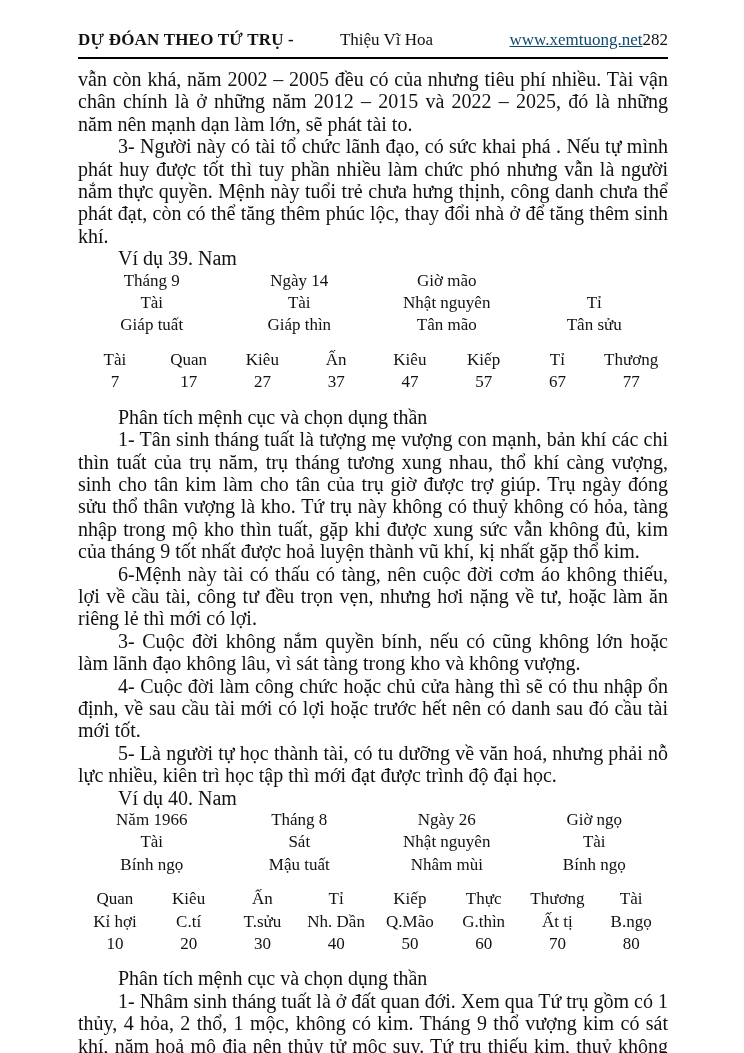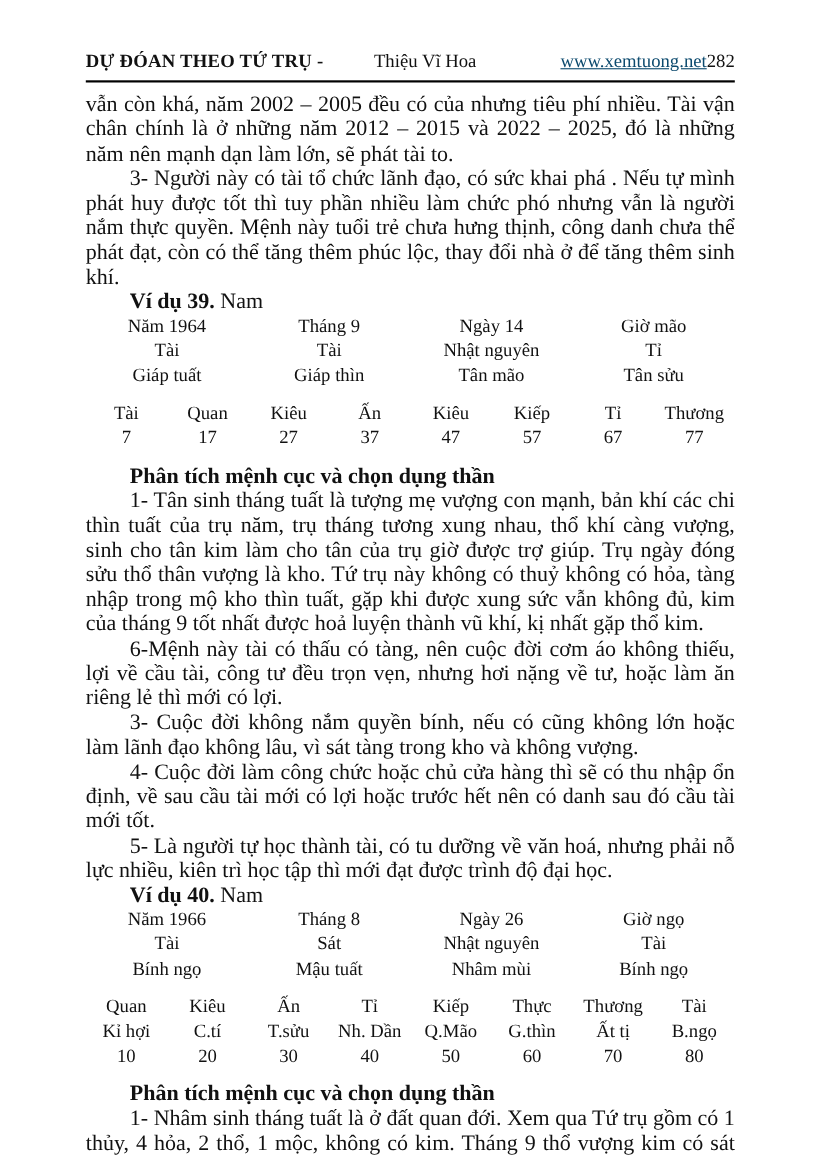--- a/index.html
+++ b/index.html
@@ -1,30 +1,30 @@
 <!DOCTYPE html>
 <html><head>
 <meta charset="utf-8">
 <style>
   html,body { margin:0; padding:0; background:#e8e8e8; }
   .page {
     width:744px; height:1053px; background:#ffffff; margin:0 auto;
-    box-sizing:border-box; padding:46px 76px 0 78px;
+    box-sizing:border-box; padding:30px 76px 0 78px;
     font-family:"Liberation Serif","DejaVu Serif",serif;
     color:#111; overflow:hidden;
   }
   .header-row { display:flex; align-items:baseline; font-size:17px; white-space:nowrap; }
   .header-title { font-weight:bold; letter-spacing:0.2px; }
   .header-author { margin-left:46px; }
   .header-site { margin-left:auto; text-decoration:underline; color:#0c4a6e; }
   .header-page { }
   .header-rule { border-bottom:2px solid #000; margin-top:7px; margin-bottom:9px; }
   p { margin:0; font-size:20px; line-height:22.4px; text-align:justify; }
   .indent { text-indent:40px; }
-  .bold { font-weight:bold; }
+  .bold { font-weight:normal; }
   .trow { display:flex; font-size:17px; line-height:22.4px; }
   .tcell4 { flex:0 0 25%; text-align:center; }
   .tcell8 { flex:0 0 12.5%; text-align:center; }
   .gap-before { margin-top:12px; }
 </style>
 </head>
 <body>
 
 <div class="page">
 
@@ -36,21 +36,20 @@
   </div>
   <div class="header-rule"></div>
 
   <p>vẫn còn khá, năm 2002 – 2005 đều có của nhưng tiêu phí nhiều. Tài vận chân chính là ở những năm 2012 – 2015 và 2022 – 2025, đó là những năm nên mạnh dạn làm lớn, sẽ phát tài to.</p>
   <p class="indent">3- Người này có tài tổ chức lãnh đạo, có sức khai phá . Nếu tự mình phát huy được tốt thì tuy phần nhiều làm chức phó nhưng vẫn là người nắm thực quyền. Mệnh này tuổi trẻ chưa hưng thịnh, công danh chưa thể phát đạt, còn có thể tăng thêm phúc lộc, thay đổi nhà ở để tăng thêm sinh khí.</p>
 
   <p class="indent"><span class="bold">Ví dụ 39.</span> <span>Nam</span></p>
 
   <div>
     <div class="trow">
-      <span class="tcell4">Năm 1964</span>
       <span class="tcell4">Tháng 9</span>
       <span class="tcell4">Ngày 14</span>
       <span class="tcell4">Giờ mão</span>
     </div>
     <div class="trow">
       <span class="tcell4">Tài</span>
       <span class="tcell4">Tài</span>
       <span class="tcell4">Nhật nguyên</span>
       <span class="tcell4">Tỉ</span>
     </div>

